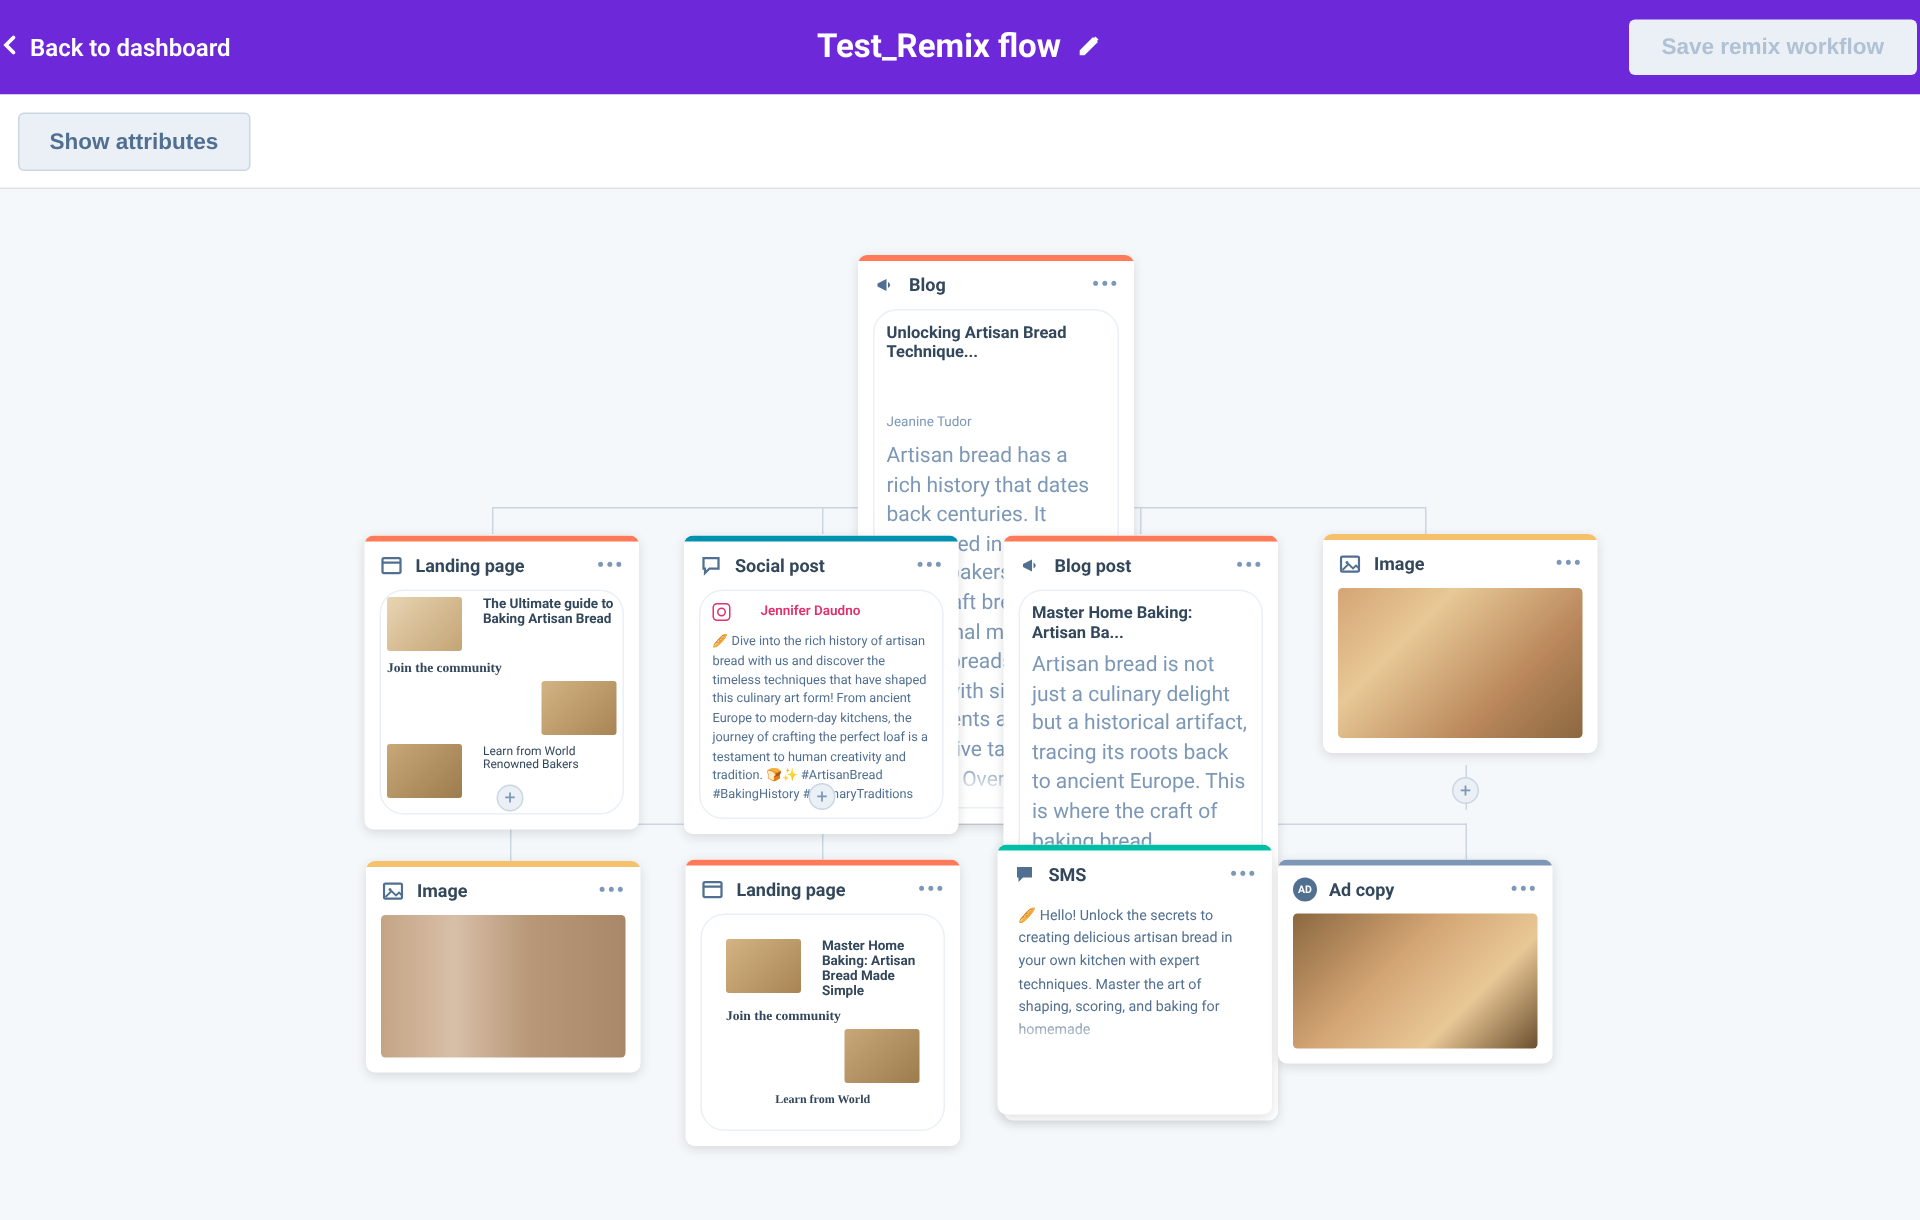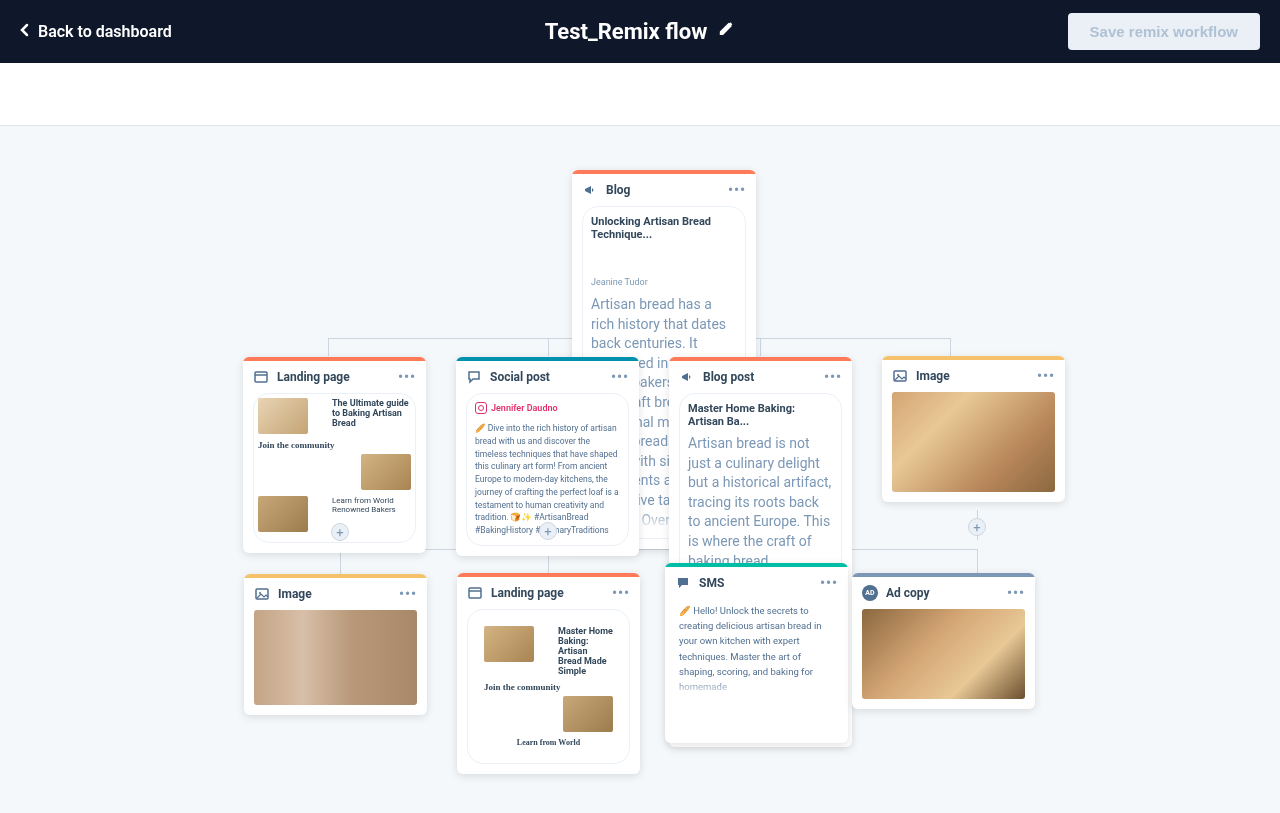--- a/index.html
+++ b/index.html
@@ -1,20 +1,20 @@
 <!DOCTYPE html>
 <html><head>
 <meta charset="utf-8">
 <style>
 * { box-sizing: border-box; margin: 0; padding: 0; }
 body { font-family: -apple-system, BlinkMacSystemFont, "Segoe UI", Roboto, sans-serif; background: #f5f8fa; width: 1280px; height: 813px; overflow: hidden; }
 
-.topbar { background: #0f172a; height: 63px; display: flex; align-items: center; justify-content: space-between; padding: 0 20px; }
+.topbar { background: #6d28d9; height: 63px; display: flex; align-items: center; justify-content: space-between; padding: 0 2px; }
 .back-link { color: #fff; font-size: 16px; font-weight: 600; display: flex; align-items: center; gap: 8px; cursor: pointer; }
-.title-wrap { position: absolute; left: 50%; transform: translateX(-50%); display: flex; align-items: flex-start; gap: 10px; }
+.title-wrap { position: absolute; left: 50%; transform: translateX(-50%); display: flex; align-items: center; gap: 10px; }
 .title { color: #fff; font-size: 22px; font-weight: 700; }
 .save-btn { background: #eaf0f6; color: #b0c1d4; border: none; padding: 10px 22px; border-radius: 4px; font-size: 15px; font-weight: 600; cursor: pointer; }
 
 .subbar { background: #fff; height: 63px; display: flex; align-items: center; justify-content: space-between; padding: 0 12px; border-bottom: 1px solid #dfe3eb; }
 .attr-btn { background: #eaf0f6; color: #516f90; border: 1px solid #cbd6e2; padding: 10px 20px; border-radius: 4px; font-size: 15px; font-weight: 600; cursor: pointer; }
 .view-btn { background: #f5f8fa; color: #b0c1d4; border: none; padding: 10px 20px; border-radius: 4px; font-size: 15px; font-weight: 600; cursor: pointer; }
 
 .canvas { position: relative; width: 100%; height: 687px; }
 
 .card { position: absolute; background: #fff; border-radius: 6px; box-shadow: 0 2px 8px rgba(0,0,0,0.12); overflow: hidden; }
@@ -31,30 +31,30 @@
 .fade-text { position: relative; }
 .fade-text::after { content: ""; position: absolute; bottom: 0; left: 0; right: 0; height: 20px; background: linear-gradient(transparent, #fff); }
 
 .icon { width: 16px; height: 16px; display: inline-flex; align-items: center; justify-content: center; }
 
 .thumb { width: 100%; border-radius: 3px; }
 .thumb-bread1 { height: 100px; background: linear-gradient(135deg, #d4a574 0%, #e8c896 30%, #b8865a 70%, #8b6840 100%); }
 .thumb-bread2 { height: 90px; background: linear-gradient(135deg, #8b6840 0%, #d4a574 40%, #e8c896 70%, #6b4e2e 100%); }
 .thumb-people { height: 95px; background: linear-gradient(90deg, #c4a484 0%, #d8bfa8 30%, #b89878 60%, #a88868 100%); }
 
-.lp-row { display: flex; gap: 24px; margin-bottom: 6px; }
+.lp-row { display: flex; gap: 14px; margin-bottom: 6px; }
 .lp-img { width: 50px; height: 36px; border-radius: 2px; flex-shrink: 0; }
 .lp-img1 { background: linear-gradient(135deg, #e8d4b4, #c4a474); }
 .lp-img2 { background: linear-gradient(135deg, #d4b484, #a88454); }
 .lp-img3 { background: linear-gradient(135deg, #c8a878, #9c7c4c); }
 .lp-text { font-size: 8px; color: #33475b; }
 .lp-title { font-weight: 700; font-size: 9px; }
 .lp-sub { font-size: 9px; font-weight: 700; color: #33475b; font-family: Georgia, serif; margin: 4px 0; }
 
-.social-author { font-size: 9px; color: #e1306c; font-weight: 600; margin-bottom: 8px; display: flex; align-items: center; gap: 4px; }
+.social-author { font-size: 9px; color: #e1306c; font-weight: 600; margin-bottom: 8px; display: flex; align-items: center; gap: 20px; }
 .social-text { font-size: 8.5px; color: #516f90; line-height: 1.5; }
 
 .sms-text { font-size: 9.5px; color: #516f90; line-height: 1.6; padding: 4px; }
 
 .connector { position: absolute; border-color: #cbd6e2; }
 .hline { border-top: 1px solid #cbd6e2; }
 .vline { border-left: 1px solid #cbd6e2; }
 
 .plus-btn { position: absolute; width: 18px; height: 18px; border-radius: 50%; background: #eaf0f6; border: 1px solid #cbd6e2; color: #7c98b6; display: flex; align-items: center; justify-content: center; font-size: 13px; cursor: pointer; z-index: 5; }
 
@@ -78,20 +78,21 @@
     <span>
       <svg width="18" height="18" viewBox="0 0 18 18">
           <path d="M3 13 L11 5 L13 7 L5 15 L3 15 Z M12 4 L14 6" stroke="#fff" stroke-width="1.8" fill="#fff"></path>
         </svg>
     </span>
   </div>
   <button class="save-btn">Save remix workflow</button>
 </div>
 
 <div class="subbar">
+  <button class="attr-btn">Show attributes</button>
 </div>
 
 <div class="canvas">
 
   <div class="connector vline" style="left:663px; top:195px; height:18px;"></div>
   <div class="connector hline" style="left:328px; top:212px; width:622px;"></div>
   <div class="connector vline" style="left:328px; top:212px; height:18px;"></div>
   <div class="connector vline" style="left:548px; top:212px; height:18px;"></div>
   <div class="connector vline" style="left:760px; top:212px; height:18px;"></div>
   <div class="connector vline" style="left:950px; top:212px; height:18px;"></div>

